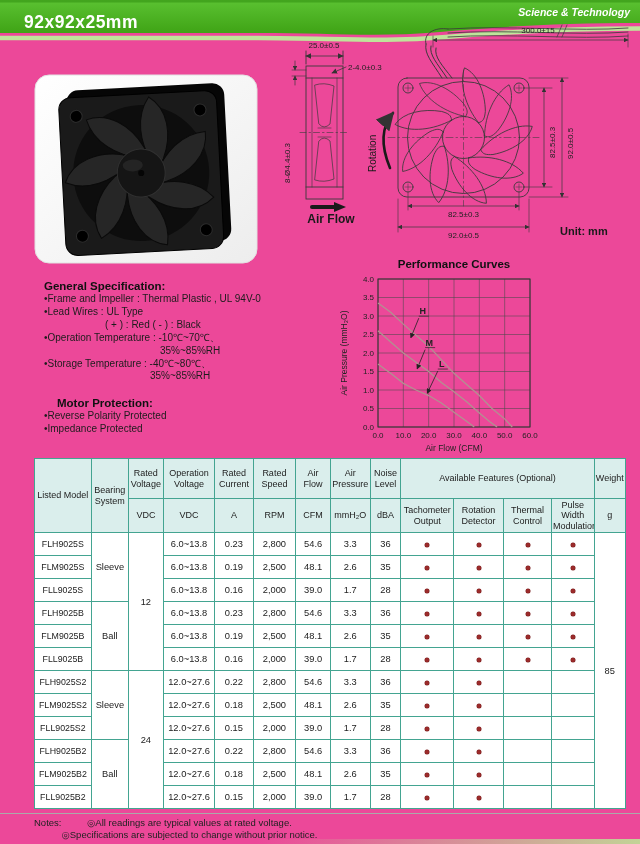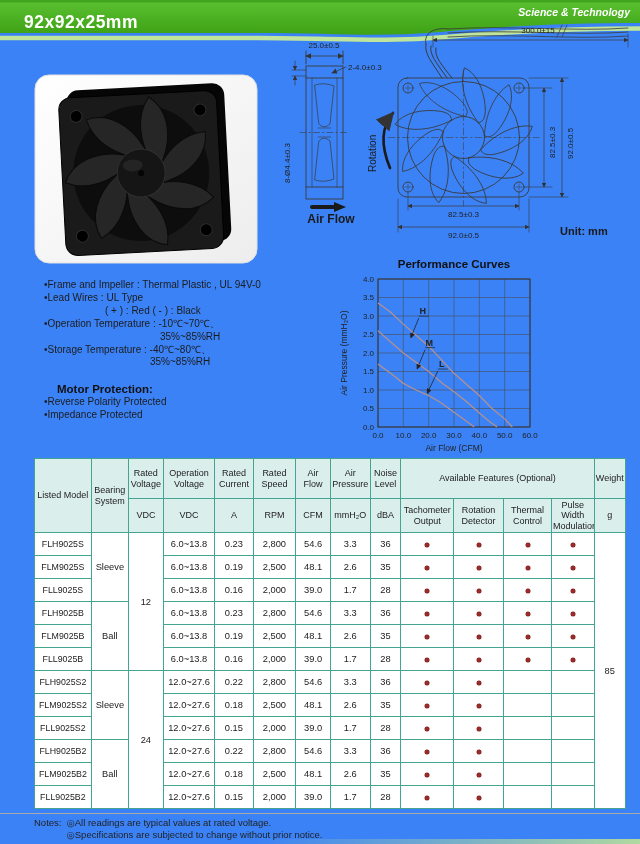--- a/index.html
+++ b/index.html
@@ -1,16 +1,16 @@
 <!DOCTYPE html>
 <html><head>
 <meta charset="utf-8">
 <style>
   html,body{margin:0;padding:0;background:#e8e8e8;}
-  .page{position:relative;width:640px;height:844px;background:#3b82f6;margin:0 auto;
+  .page{position:relative;width:640px;height:844px;background:#ec4899;margin:0 auto;
         font-family:"Liberation Sans",sans-serif;overflow:hidden;}
   svg text{font-family:"Liberation Sans",sans-serif;}
 
   
   .hdr{position:absolute;left:0;top:0;}
 
   
   .photo{position:absolute;left:34px;top:74px;}
   .draw{position:absolute;left:276px;top:20px;}
   .chart{position:absolute;left:338px;top:252px;}
@@ -33,21 +33,21 @@
   .spec-table thead tr.h1{height:40px;}
   .spec-table thead tr.h2{height:34px;}
   .spec-table tbody tr{height:23px;border-radius:10px;}
   .spec-table tbody td{font-size:9.3px;background:#fff;}
   .spec-table td.model{font-size:8.8px;}
   .dot{display:inline-block;width:4px;height:4px;border-radius:50%;background:#9c2b2b;
        box-shadow:0 0 0 0.5px #7a1f1f;vertical-align:middle;}
 
   
   .rule{position:absolute;left:0;top:813px;width:640px;height:1px;background:#aaaaaa;}
-  .notes{position:absolute;left:34px;top:817px;display:flex;gap:5px;color:#222;}
+  .notes{position:absolute;left:34px;top:817px;display:flex;color:#222;text-align:center;}
   .notes-label{font-size:9.5px;line-height:12px;}
   .notes-line{font-size:9.5px;line-height:12px;}
   .bottom-tint{position:absolute;left:0;bottom:0;width:640px;height:5px;
        background:linear-gradient(to right,rgba(205,234,177,0) 40%,rgba(189,226,150,.9));}
 </style>
 </head>
 <body>
 
 <div class="page">
 
@@ -200,20 +200,21 @@
     <text x="262" y="13" text-anchor="middle" font-size="8" fill="#222">300.0±15</text>
     <text transform="translate(100,152) rotate(-90)" font-size="10" fill="#1a1a1a">Rotation</text>
     <text transform="translate(279,138) rotate(-90)" font-size="8" fill="#222">82.5±0.3</text>
     <text transform="translate(297,139) rotate(-90)" font-size="8" fill="#222">92.0±0.5</text>
     <text x="187.5" y="197" text-anchor="middle" font-size="8" fill="#222">82.5±0.3</text>
     <text x="187.5" y="218" text-anchor="middle" font-size="8" fill="#222">92.0±0.5</text>
     <text x="284" y="215" font-size="11" font-weight="bold" fill="#1a1a1a">Unit: mm</text>
   </svg>
 
   <div class="specs">
+    <div class="spec-title">General  Specification:</div>
     <div id="general-lines">
         <div class="spec-line">•Frame and Impeller : Thermal  Plastic , UL 94V-0</div>
         <div class="spec-line">•Lead Wires : UL Type</div>
         <div class="spec-line ind1">( + ) : Red    ( - )  : Black</div>
         <div class="spec-line">•Operation Temperature : -10℃~70℃、</div>
         <div class="spec-line ind2">35%~85%RH</div>
         <div class="spec-line">•Storage Temperature : -40℃~80℃、</div>
         <div class="spec-line ind3">35%~85%RH</div>
       </div>
     <div class="spec-title mt">Motor Protection:</div>

